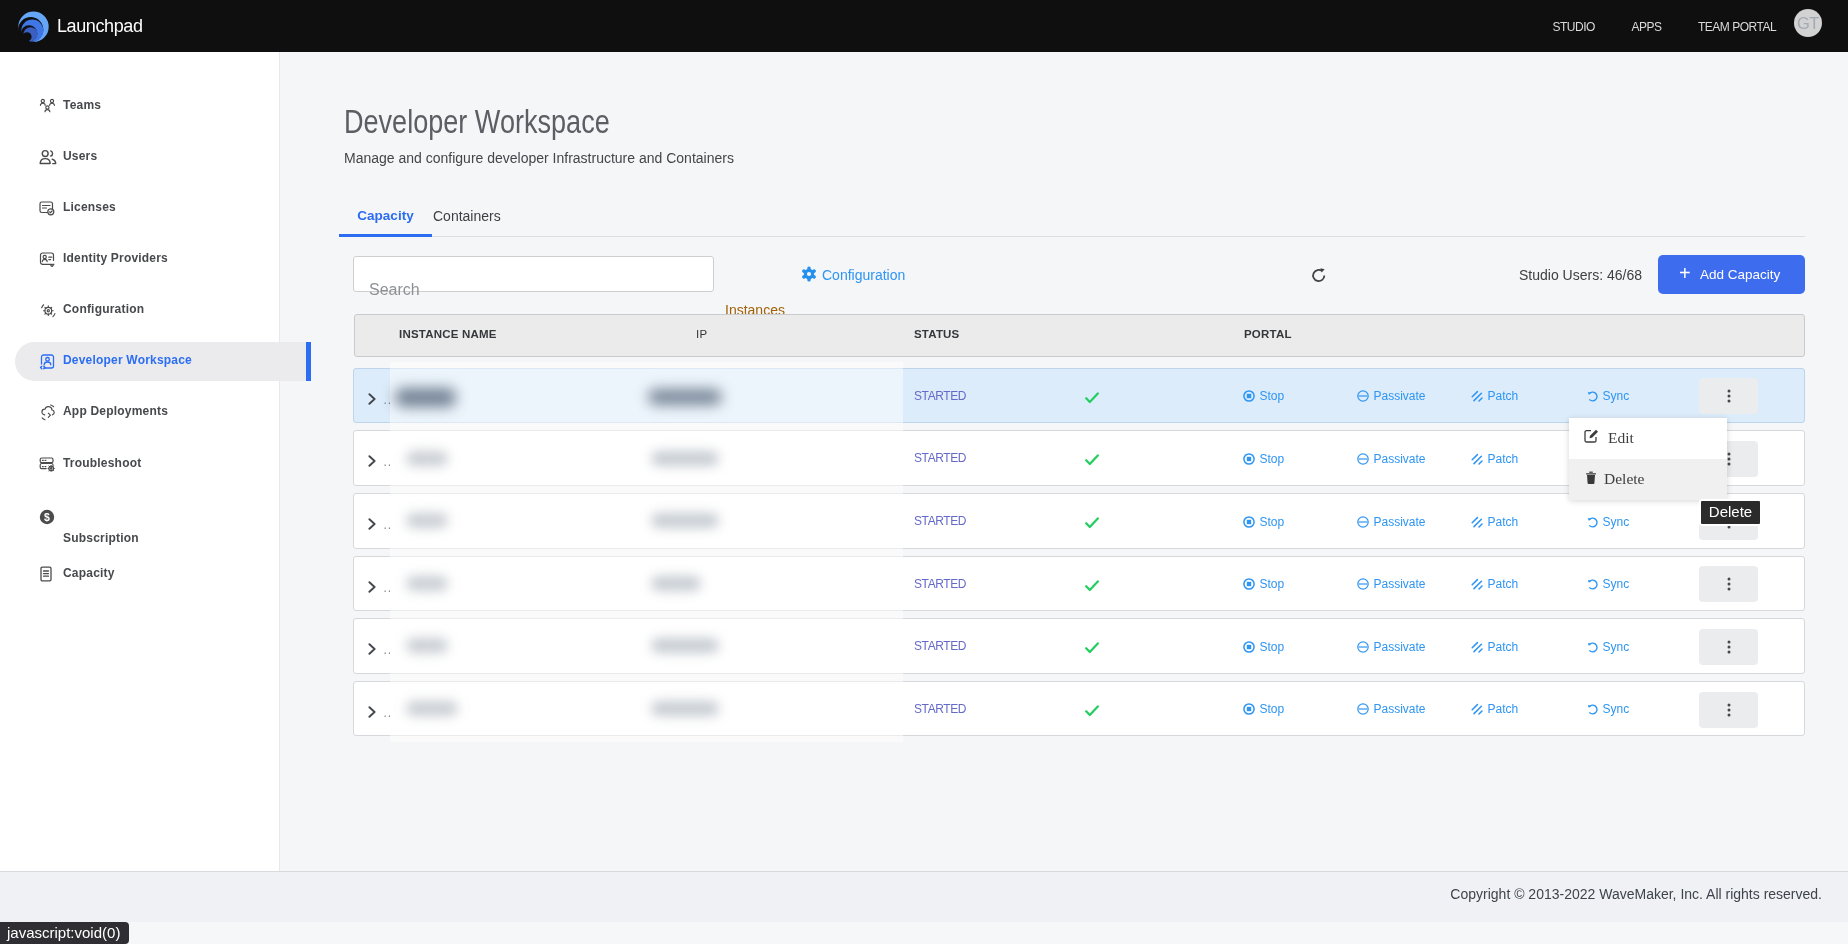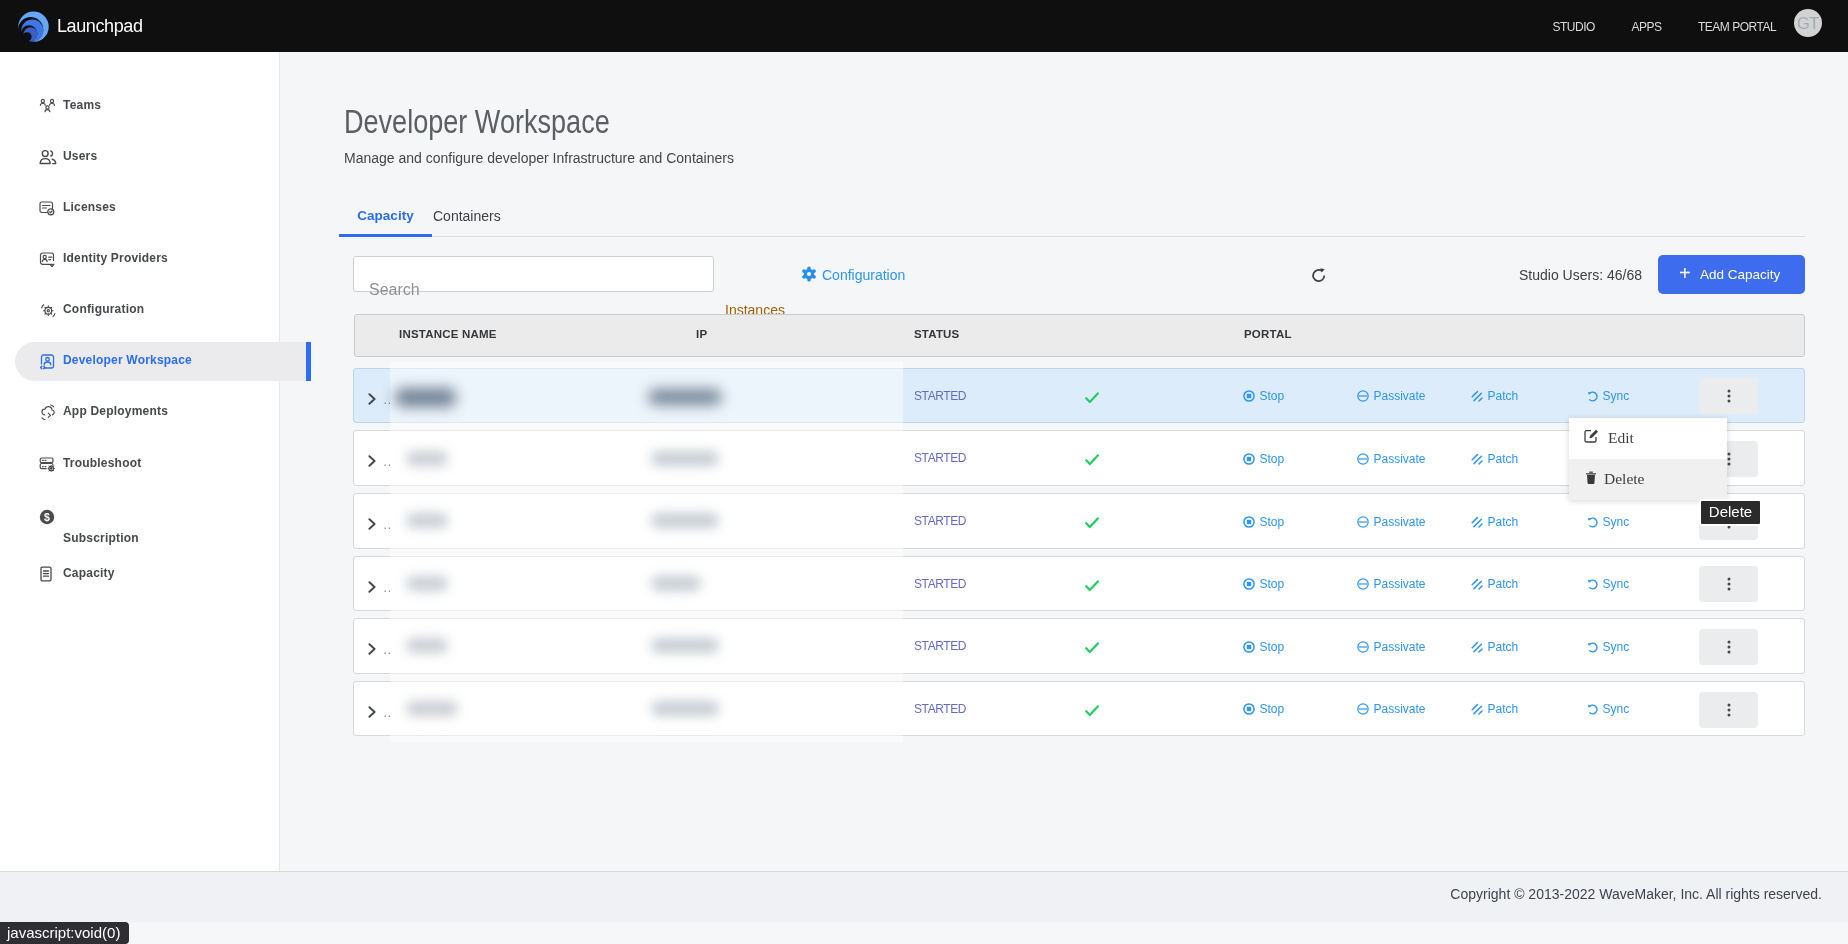--- a/index.html
+++ b/index.html
@@ -128,21 +128,21 @@
 <path d="M9.4 0.2l4.3 1.1-3.1 3.2z" fill="#3f4145"></path>
     </svg></div>
 <div style="position:absolute;left:1519px;top:267px;font-size:14px;color:#3d4043;">Studio Users: 46/68</div>
 <div style="position:absolute;left:1658px;top:255px;width:147px;height:39px;background:#3d6cef;border-radius:5px;color:#fff;">
   <span style="position:absolute;left:21px;top:7px;font-size:20px;font-weight:300;">+</span>
   <span style="position:absolute;left:42px;top:12px;font-size:13.5px;">Add Capacity</span>
 </div>
 
 <div style="position:absolute;left:353.5px;top:314px;width:1451px;height:43px;background:#ebebeb;border:1px solid #c9cacc;border-radius:3px;">
   <span style="position:absolute;left:44.5px;top:13px;font-size:11.5px;font-weight:bold;color:#35373a;letter-spacing:0.2px;">INSTANCE NAME</span>
-  <span style="position:absolute;left:301.5px;top:13px;font-size:11.5px;font-weight:bold;color:#35373a;letter-spacing:0.2px;padding-left:40px;">IP</span>
+  <span style="position:absolute;left:301.5px;top:13px;font-size:11.5px;font-weight:normal;color:#35373a;letter-spacing:0.2px;padding-left:40px;">IP</span>
   <span style="position:absolute;left:559.5px;top:13px;font-size:11.5px;font-weight:bold;color:#35373a;letter-spacing:0.2px;">STATUS</span>
   <span style="position:absolute;left:889.5px;top:13px;font-size:11.5px;font-weight:bold;color:#35373a;letter-spacing:0.2px;">PORTAL</span>
 </div>
 
 <div style="position:absolute;left:352.5px;top:367.6px;width:1452px;height:55.5px;background:#ddecfa;border:1px solid #bdd4ea;border-radius:3px;box-sizing:border-box;">
 <div style="position:absolute;left:14px;top:22px;"><svg width="8" height="12" viewBox="0 0 8 12">
         <path d="M1.4 1.2l5.2 4.8-5.2 4.8" fill="none" stroke="#42474d" stroke-width="1.9" stroke-linecap="round" stroke-linejoin="round"></path>
       </svg></div>
 <div style="position:absolute;left:30px;top:24px;font-size:12px;color:#7c8894;letter-spacing:1px;">..</div>
 <div style="position:absolute;left:560.5px;top:20px;font-size:12px;color:#656ac8;letter-spacing:-0.4px;">STARTED</div>

